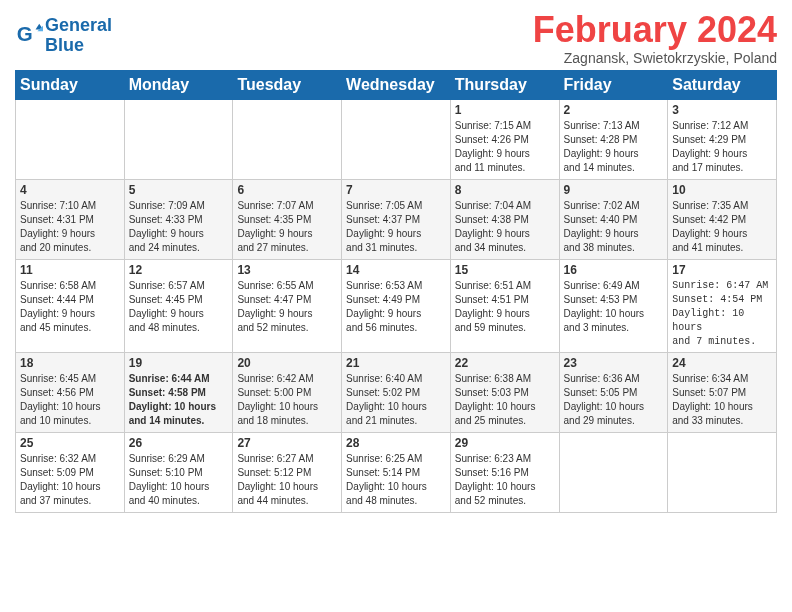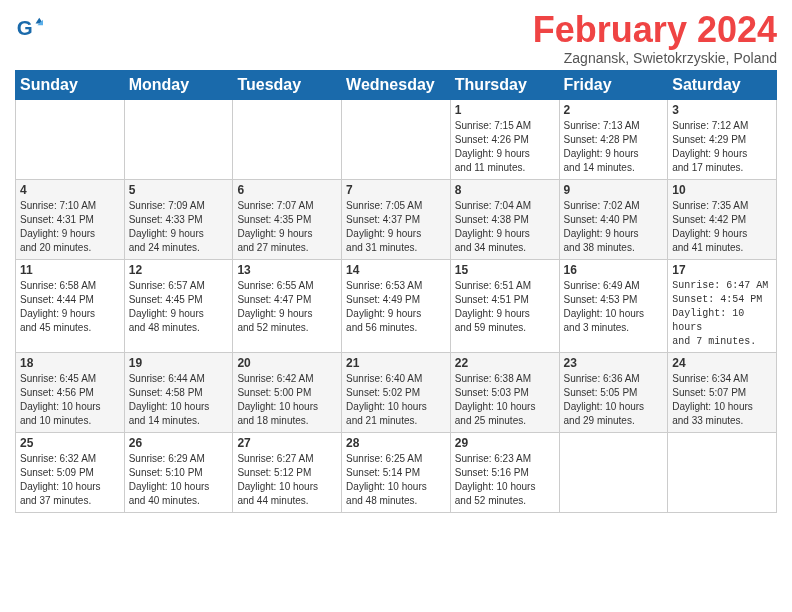--- a/index.html
+++ b/index.html
@@ -97,20 +97,24 @@
 </head>
 <body>
 
 <div class="header-area">
   <div class="logo">
     <svg class="logo-icon" viewBox="0 0 30 30">
       <text x="2" y="20" font-size="22" font-weight="bold" fill="#1a6aab">G</text>
       <polygon points="22,8 30,8 26,2" fill="#1a6aab"></polygon>
       <polygon points="24,10 30,10 30,4" fill="#5aafea"></polygon>
     </svg>
+    <div class="logo-text">
+      <div><span>General</span></div>
+      <div><span style="color:#1a6aab;">Blue</span></div>
+    </div>
   </div>
   <div class="title-area">
     <div class="month-title">February 2024</div>
     <div class="subtitle">Zagnansk, Swietokrzyskie, Poland</div>
   </div>
 </div>
 
 <table>
   <thead>
     <tr>
@@ -256,21 +260,21 @@
       <tr>
         <td>
           <span class="day-number">18</span>
           <div class="day-info" style="white-space: pre-line;">Sunrise: 6:45 AM
 Sunset: 4:56 PM
 Daylight: 10 hours
 and 10 minutes.</div>
         </td>
         <td>
           <span class="day-number">19</span>
-          <div class="day-info" style="white-space: pre-line;">Sunrise: 6:44 AM
+          <div class="day-info" style="white-space: pre-line; font-weight: bold;">Sunrise: 6:44 AM
 Sunset: 4:58 PM
 Daylight: 10 hours
 and 14 minutes.</div>
         </td>
         <td>
           <span class="day-number">20</span>
           <div class="day-info" style="white-space: pre-line;">Sunrise: 6:42 AM
 Sunset: 5:00 PM
 Daylight: 10 hours
 and 18 minutes.</div>

